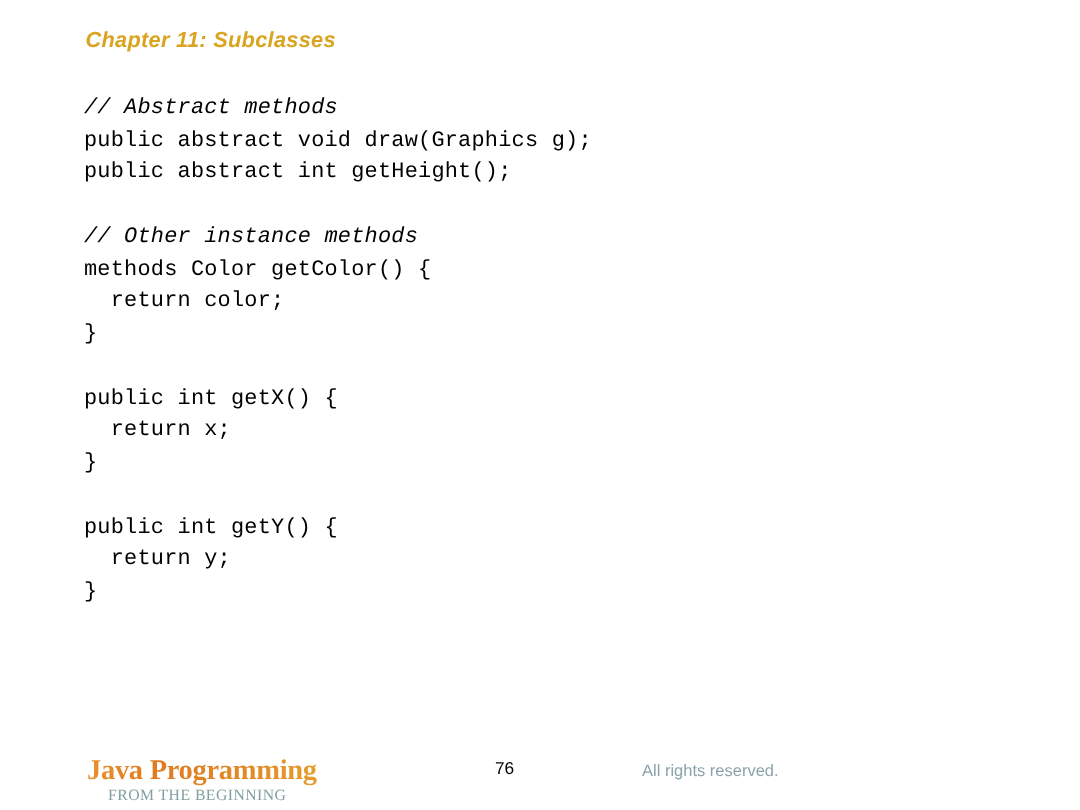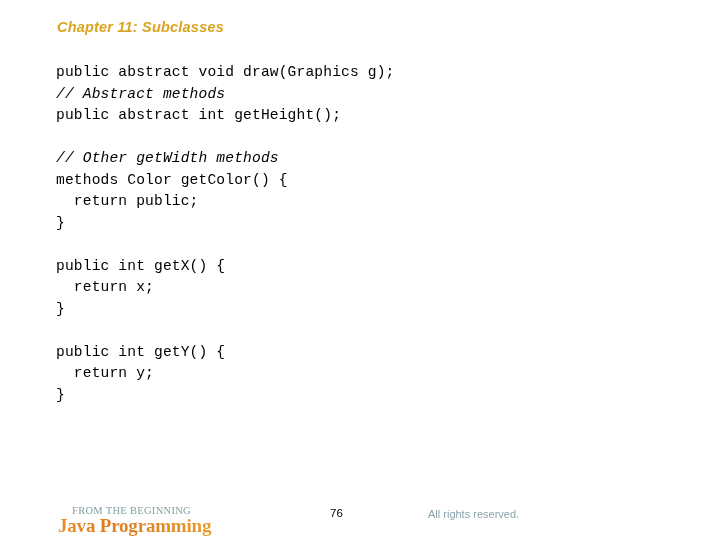--- a/index.html
+++ b/index.html
@@ -132,43 +132,43 @@
   }
 </style>
 </head>
 <body>
 
 <div id="slide">
 
   <div id="slide-title">Chapter 11: Subclasses</div>
 
   <div id="code-block">
+      <div class="code-line comment">// Abstract methods</div>
       <div class="code-line code">public abstract void draw(Graphics g);</div>
-      <div class="code-line comment">// Abstract methods</div>
       <div class="code-line code">public abstract int getHeight();</div>
       <div class="code-line blank"></div>
-      <div class="code-line comment">// Other getWidth methods</div>
+      <div class="code-line comment">// Other instance methods</div>
       <div class="code-line code">methods Color getColor() {</div>
-      <div class="code-line code">  return public;</div>
+      <div class="code-line code">  return color;</div>
       <div class="code-line code">}</div>
       <div class="code-line blank"></div>
       <div class="code-line code">public int getX() {</div>
       <div class="code-line code">  return x;</div>
       <div class="code-line code">}</div>
       <div class="code-line blank"></div>
       <div class="code-line code">public int getY() {</div>
       <div class="code-line code">  return y;</div>
       <div class="code-line code">}</div>
     </div>
 
   <div id="footer">
 
     <div id="brand">
+      <div id="brand-title">Java Programming</div>
       <div id="brand-sub">FROM THE BEGINNING</div>
-      <div id="brand-title">Java Programming</div>
     </div>
 
     <div id="page-number">76</div>
 
     <div id="copyright">
       <div>All rights reserved.</div>
     </div>
 
   </div>
 

